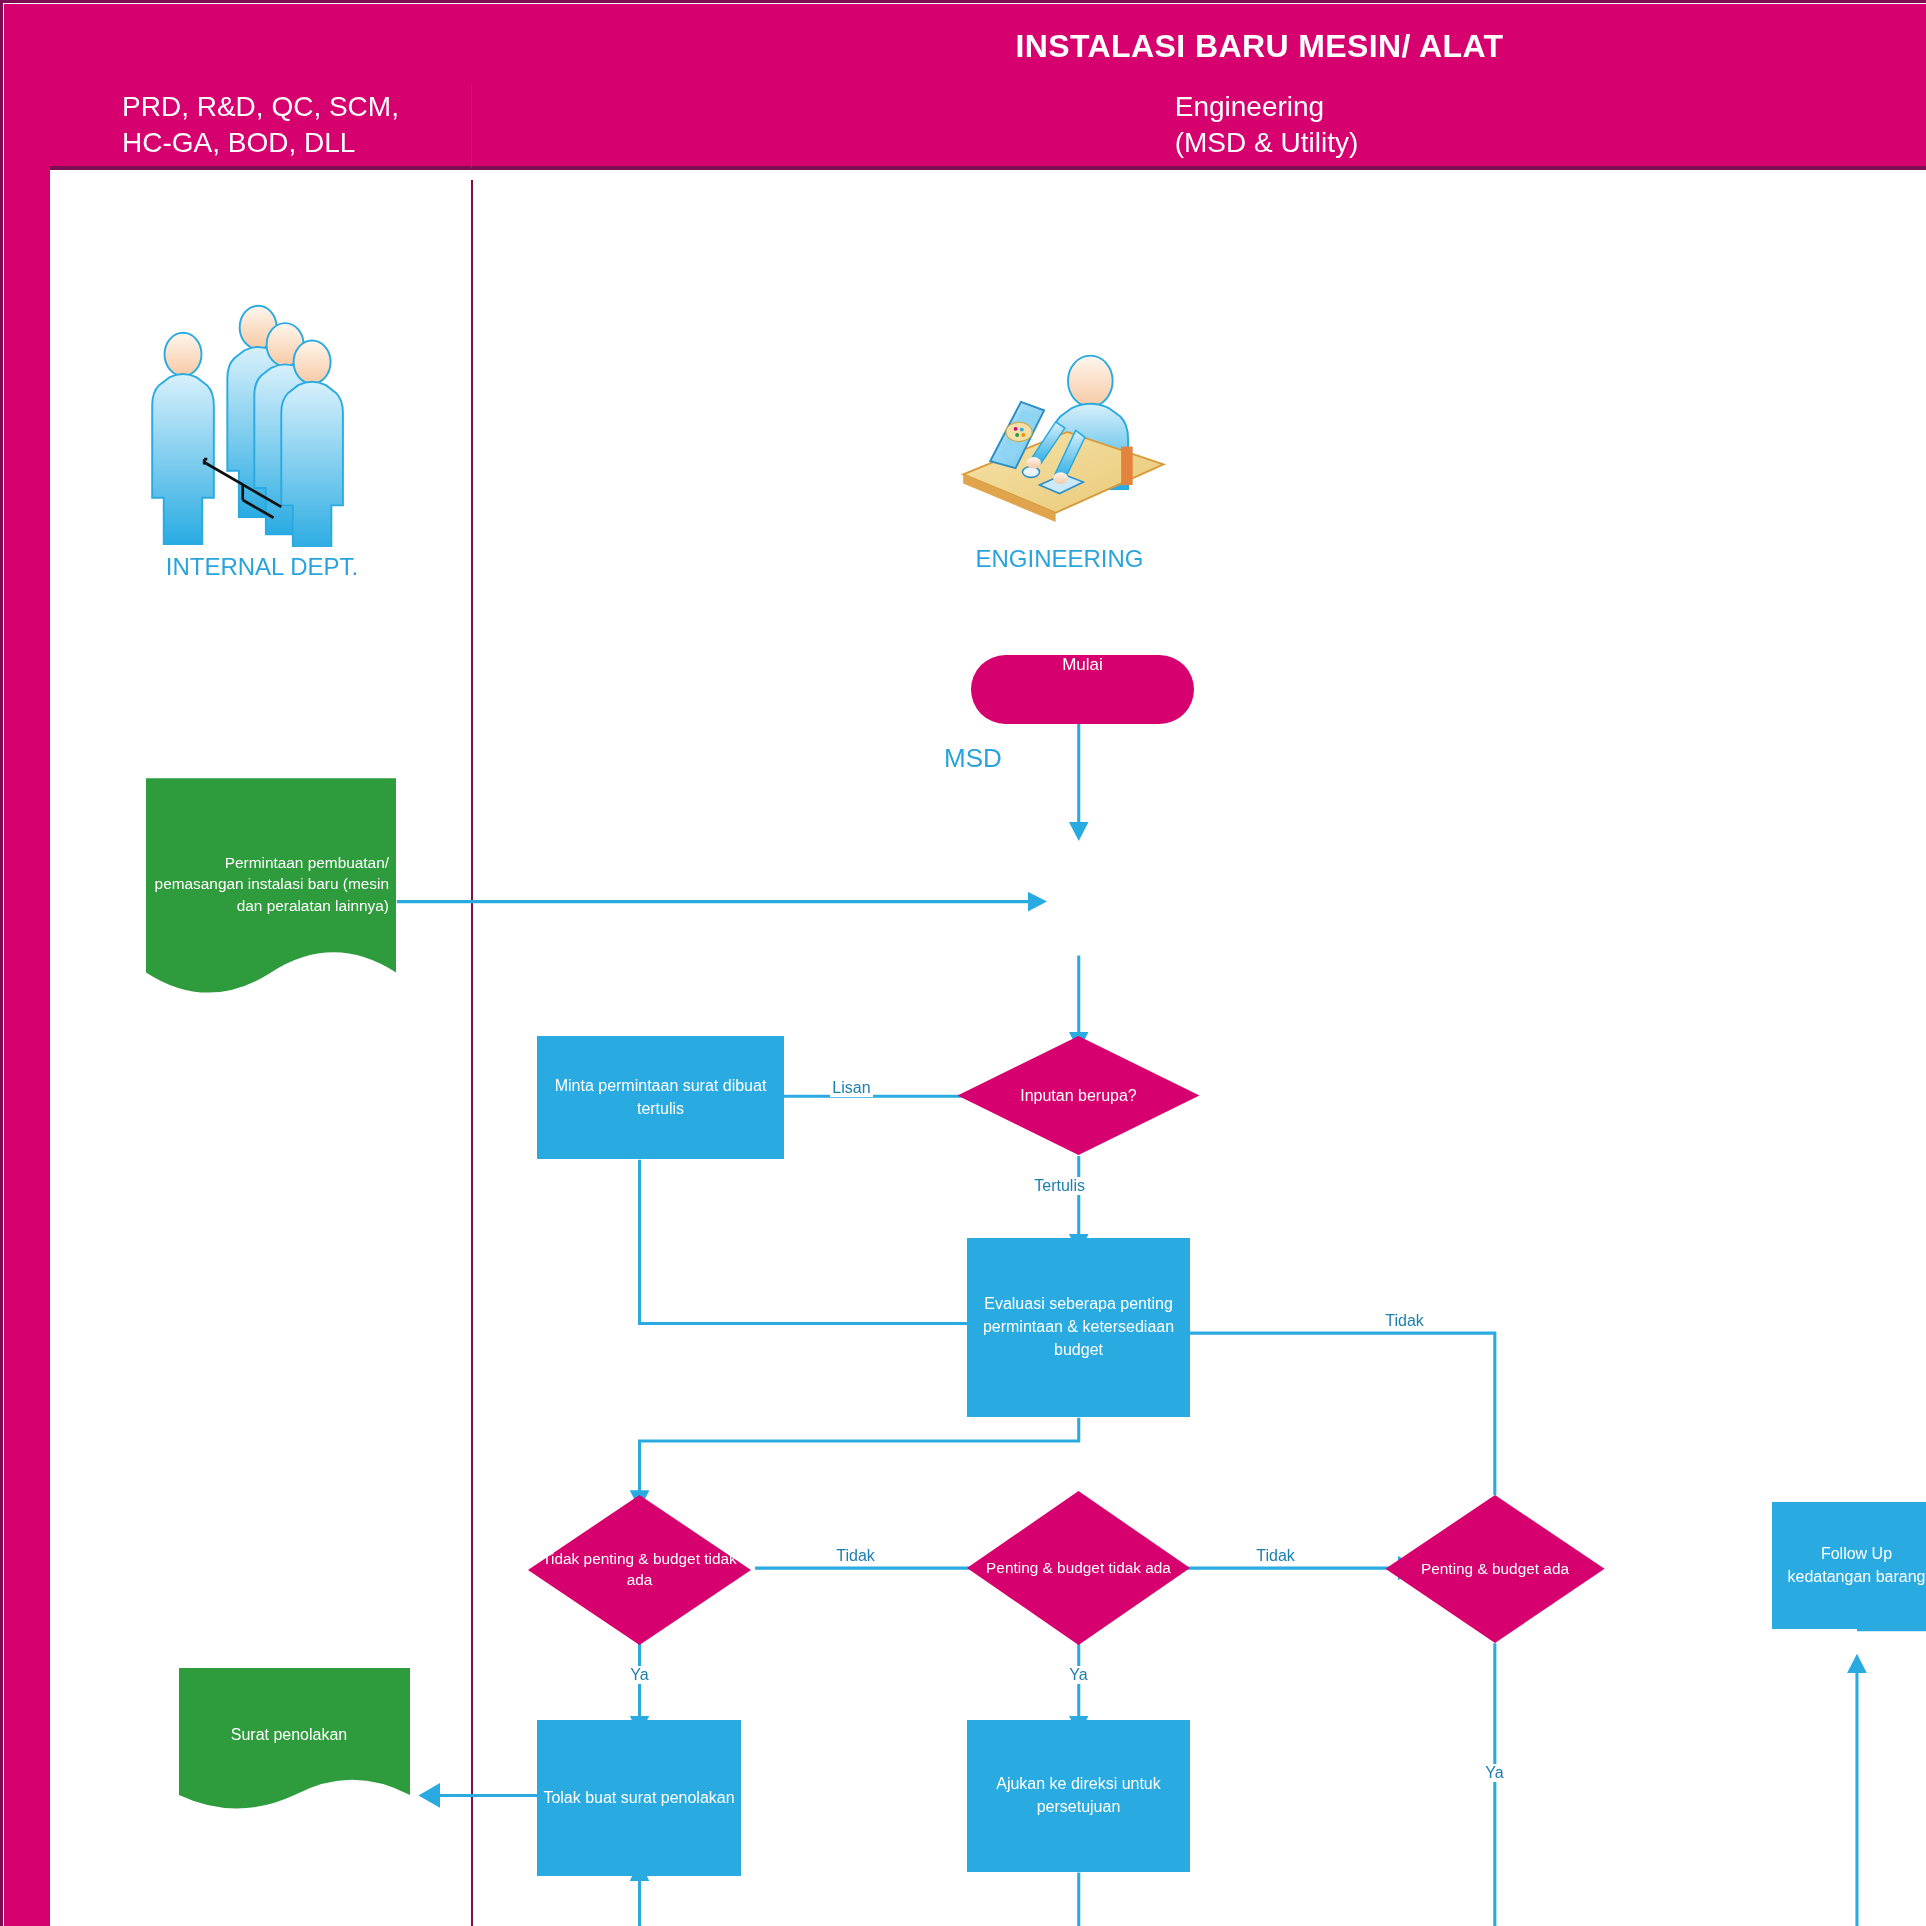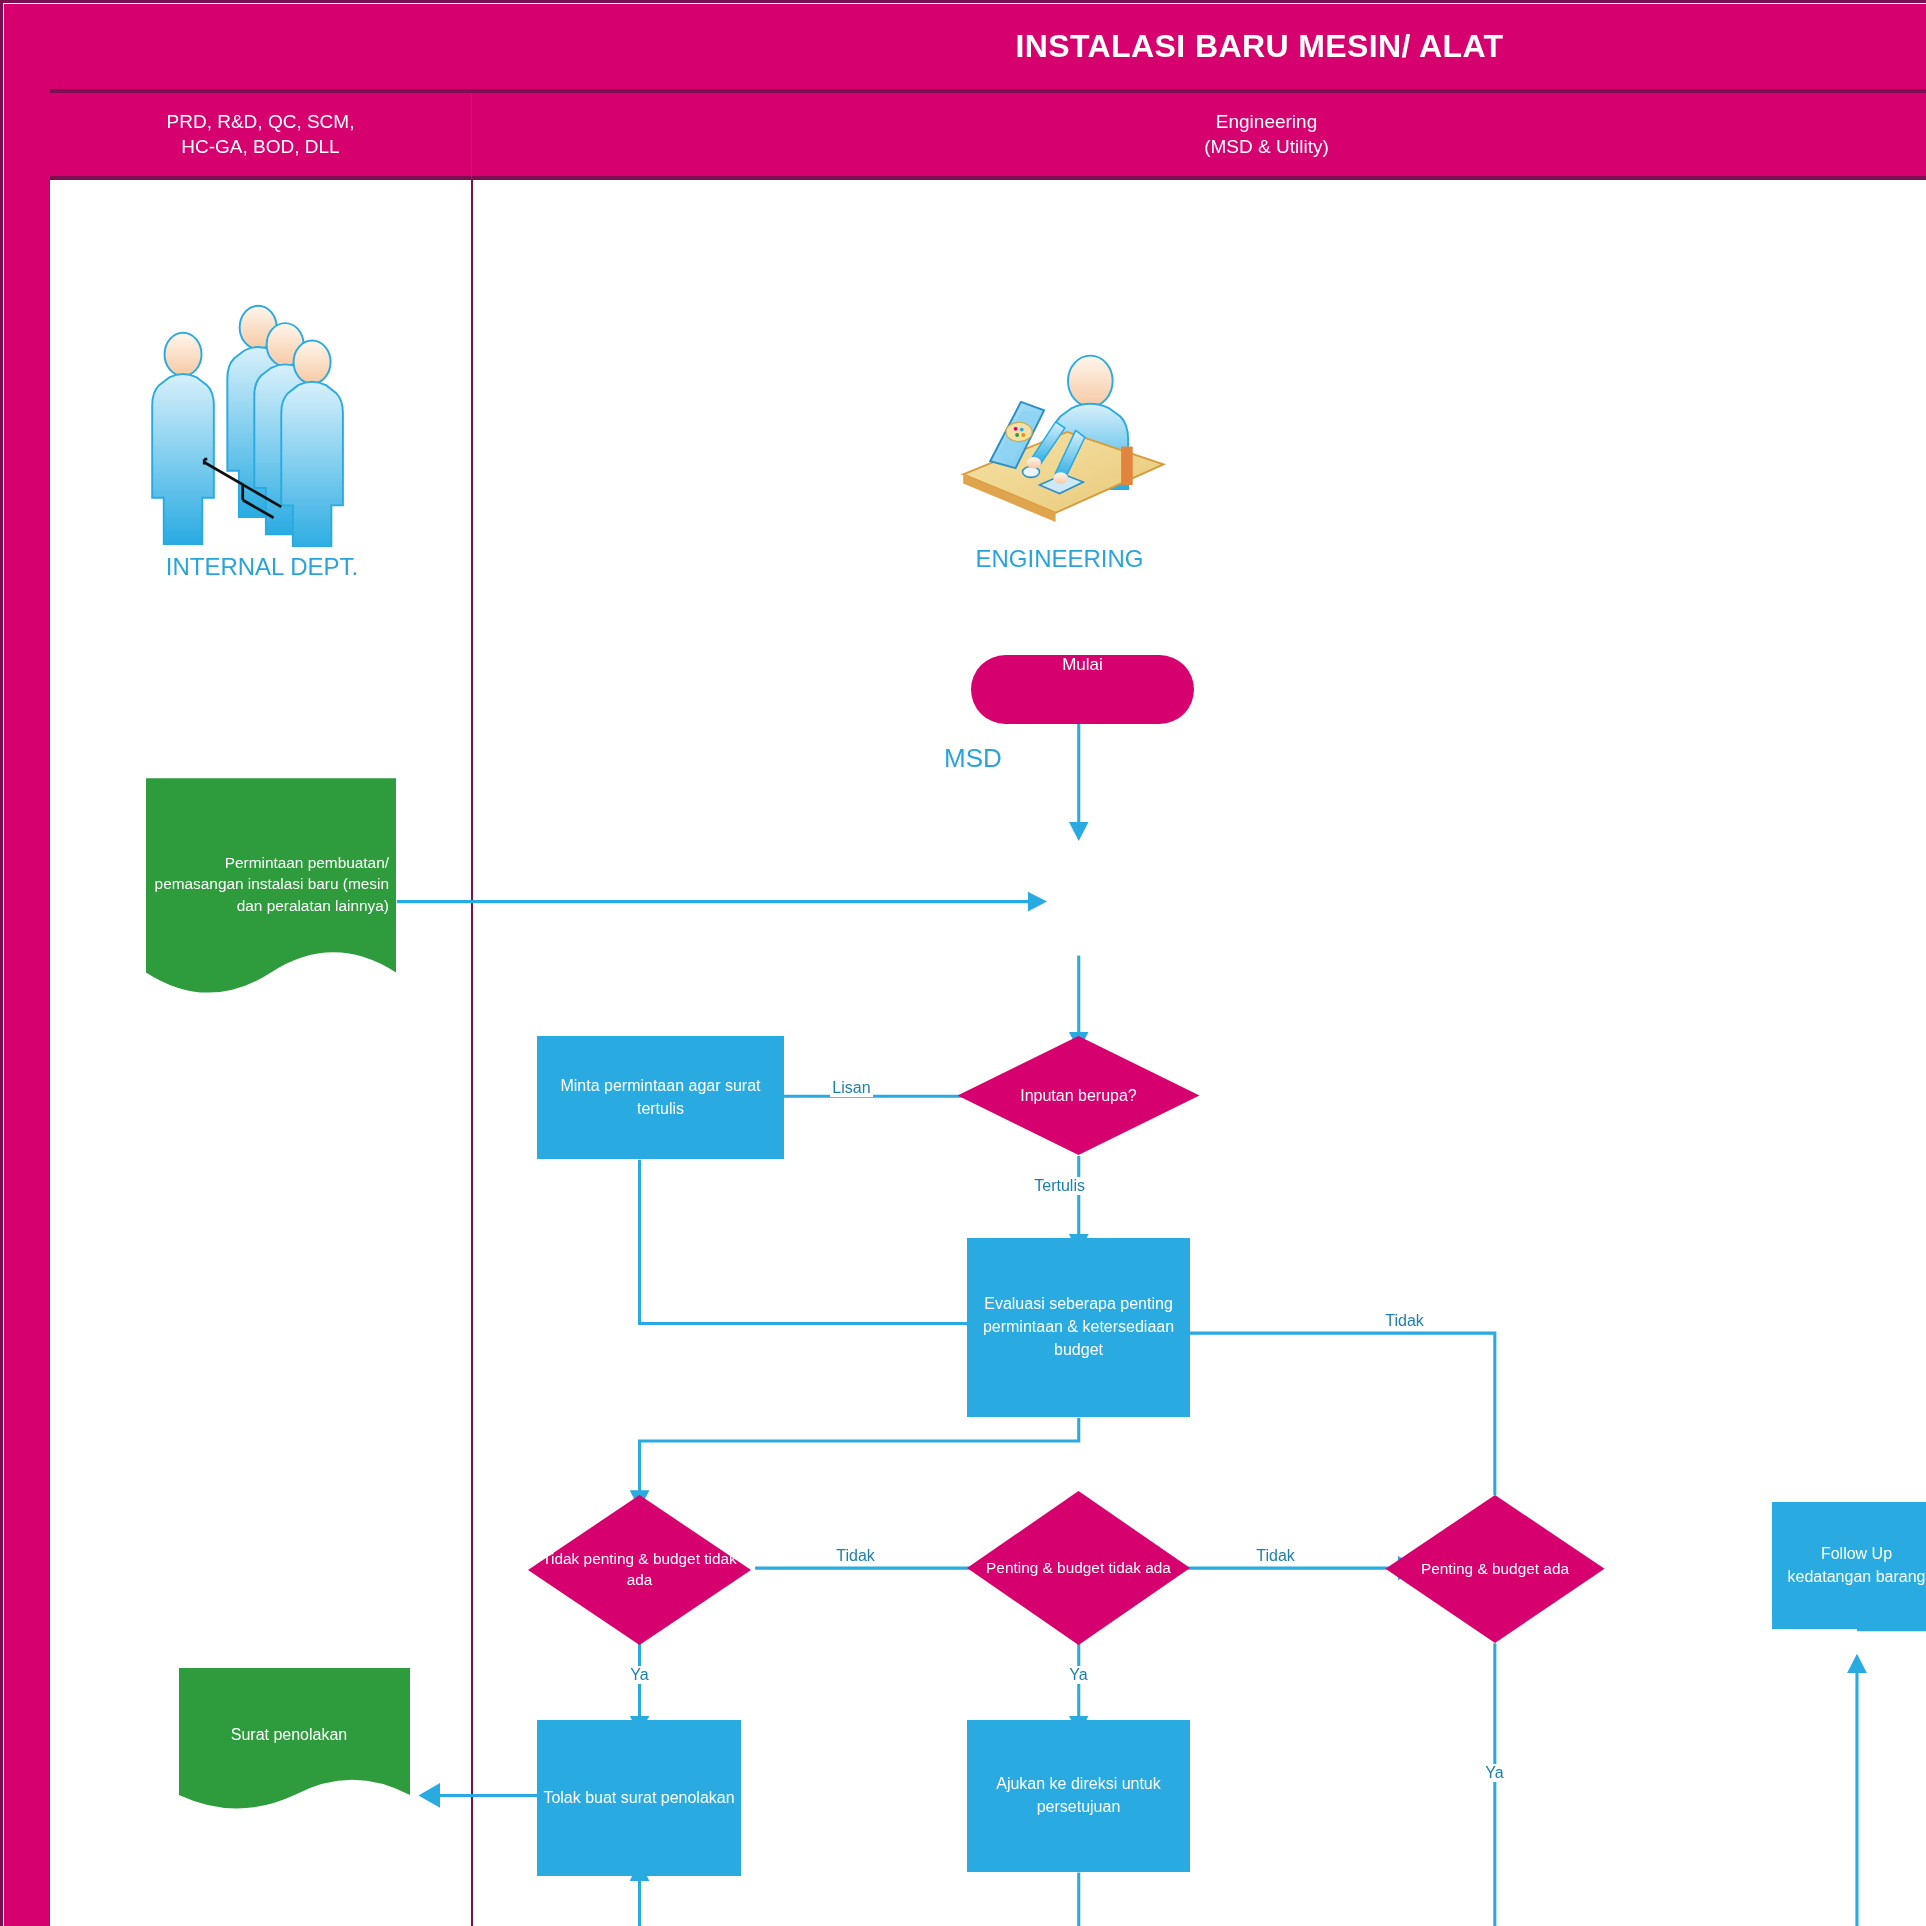--- a/index.html
+++ b/index.html
@@ -26,24 +26,24 @@
   }
   
   .title-bar{
     position:absolute;left:50px;top:3.9px;width:2419px;height:89px;
     background:#D6006E;border-bottom:4.6px solid #7B0F51;box-sizing:border-box;
     display:flex;align-items:center;justify-content:center;
   }
   .title-text{color:#fff;font-size:32px;font-weight:bold;letter-spacing:0.4px;}
   
   .lane-head{
-    position:absolute;top:93px;height:87px;background:#D6006E;
+    position:absolute;top:83px;height:87px;background:#D6006E;
     border-bottom:4.6px solid #7B0F51;box-sizing:border-box;
-    display:flex;align-items:center;justify-content:center;text-align:center;
-    color:#ffffff;font-size:19px;line-height:1.28;
+    display:flex;align-items:center;justify-content:center;text-align:left;
+    color:#ffffff;font-size:28px;line-height:1.28;
   }
   .lane-head.l1{left:50px;width:422px;border-right:1.2px solid #A82A6E;}
   .lane-head.l2{left:472px;width:1590px;border-right:1.2px solid #A82A6E;}
   
   .lane-div{
     position:absolute;top:180px;height:2712px;width:2.3px;background:#7B0F51;
   }
   .lane-div.d1{left:471px;}
   
   .role{position:absolute;text-align:center;}
@@ -276,21 +276,21 @@
   </div>
 
   <div class="dec-wrap" style="left:957px;top:1036px;width:243px;height:119px;">
     <svg width="243" height="119" viewBox="0 0 630 310">
       <path d="M315,0 L630,155 L315,310 L0,155 Z" fill="#D6006E"></path>
     </svg>
     <div class="dec-txt">Inputan berupa?</div>
   </div>
 
   <div class="node proc" style="left:537px;top:1036px;width:247px;height:123px;">
-    <span>Minta permintaan agar surat tertulis</span>
+    <span>Minta permintaan surat dibuat tertulis</span>
   </div>
 
   <div class="node proc" style="left:967px;top:1238px;width:223px;height:179px;">
     <span>Evaluasi seberapa penting permintaan &amp; ketersediaan budget</span>
   </div>
 
   <div class="dec-wrap" style="left:528px;top:1495px;width:223px;height:150px;">
     <svg width="223" height="150" viewBox="0 0 580 390">
       <path d="M290,0 L580,195 L290,390 L0,195 Z" fill="#D6006E"></path>
     </svg>

